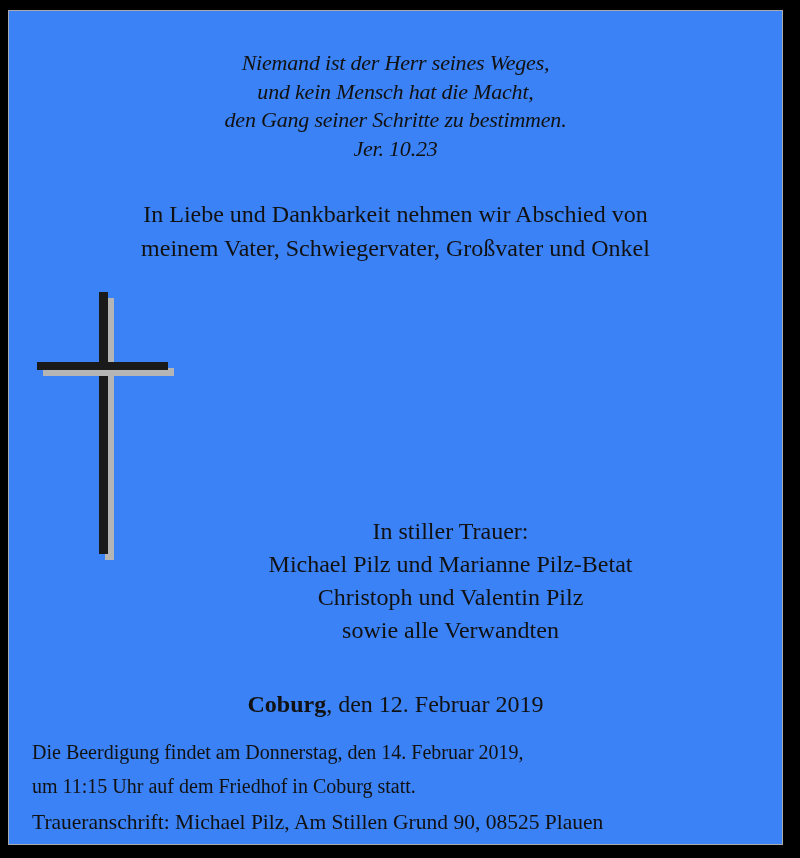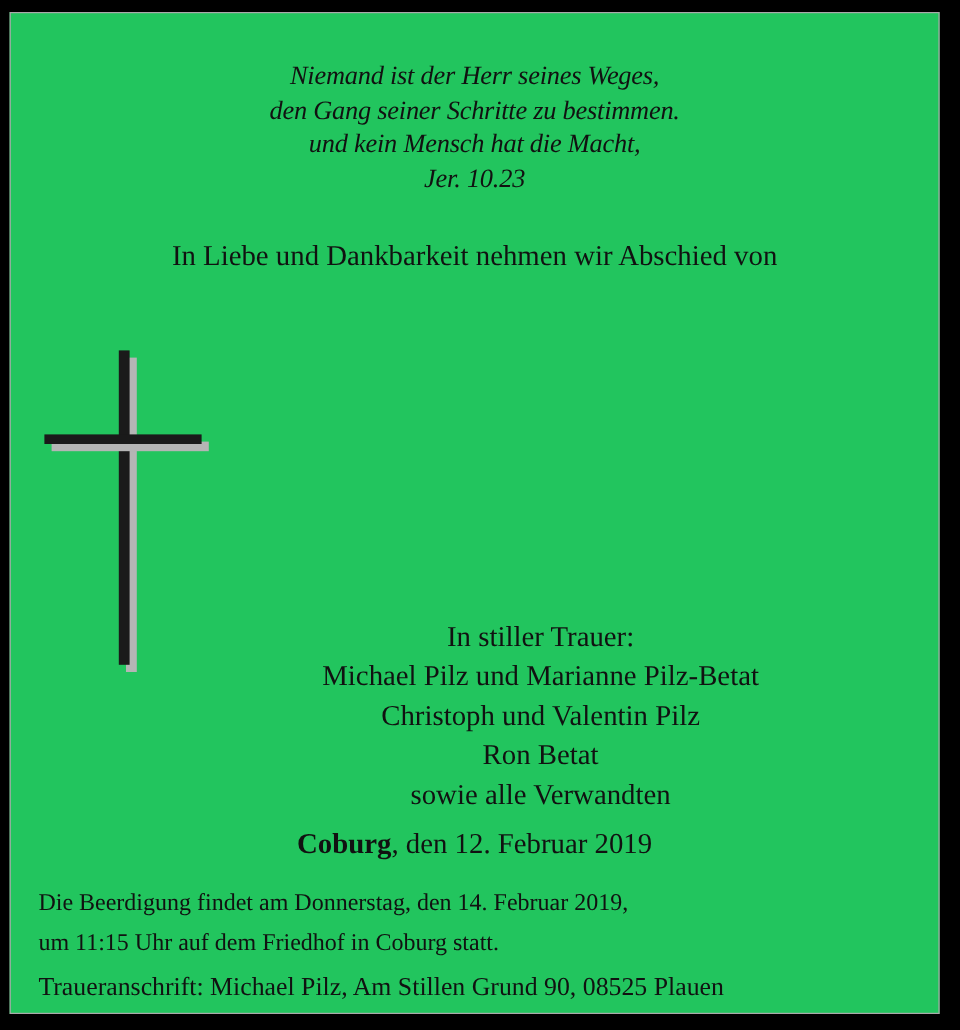--- a/index.html
+++ b/index.html
@@ -1,18 +1,18 @@
 <!DOCTYPE html>
 <html><head>
 <meta charset="utf-8">
 <style>
   html, body { margin:0; padding:0; }
   body { width:800px; height:858px; background:#000; position:relative; overflow:hidden;
          font-family:"Liberation Serif","DejaVu Serif",serif; color:#111; }
-  .panel { position:absolute; left:8px; top:10px; width:775px; height:835px; background:#22c55e;
+  .panel { position:absolute; left:8px; top:10px; width:775px; height:835px; background:#3b82f6;
            border:1px solid #aaa; box-sizing:border-box; }
   .abs { position:absolute; }
   .center { left:0; right:0; text-align:center; }
   .quote { top:38px; font-style:italic; font-size:22px; line-height:28.5px; letter-spacing:-0.2px; }
   .intro { top:186px; font-size:24px; line-height:34px; }
   .name { top:270px; font-size:47px; line-height:60px; letter-spacing:0.3px; }
   .dates { top:418px; font-size:24px; line-height:30px; }
   .born { left:166px; }
   .died { left:453px; }
   .mourn { top:484px; font-size:24px; line-height:33px; }
@@ -24,39 +24,39 @@
   .cross-v { left:90px; top:281px; width:9px; height:262px; }
   .cross-h { left:28px; top:351px; width:131px; height:8px; }
 </style>
 </head>
 <body>
 
 <div class="panel">
 
   <div class="abs center quote">
     <div>Niemand ist der Herr seines Weges,</div>
+    <div>und kein Mensch hat die Macht,</div>
     <div>den Gang seiner Schritte zu bestimmen.</div>
-    <div>und kein Mensch hat die Macht,</div>
     <div>Jer. 10.23</div>
   </div>
 
   <div class="abs center intro">
     <div>In Liebe und Dankbarkeit nehmen wir Abschied von</div>
+    <div>meinem Vater, Schwiegervater, Großvater und Onkel</div>
   </div>
 
   <div class="cross-v"></div>
   <div class="cross-h"></div>
 
 
 
   <div class="abs center mourn" style="left:110px;margin-top:20px;">
     <div>In stiller Trauer:</div>
     <div>Michael Pilz und Marianne Pilz-Betat</div>
     <div>Christoph und Valentin Pilz</div>
-    <div>Ron Betat</div>
     <div>sowie alle Verwandten</div>
   </div>
 
   <div class="abs center place"><b>Coburg</b><span>, den 12. Februar 2019</span></div>
 
   <div class="abs funeral">
     <div>Die Beerdigung findet am Donnerstag, den 14. Februar 2019,</div>
     <div>um 11:15 Uhr auf dem Friedhof in Coburg statt.</div>
   </div>
 

